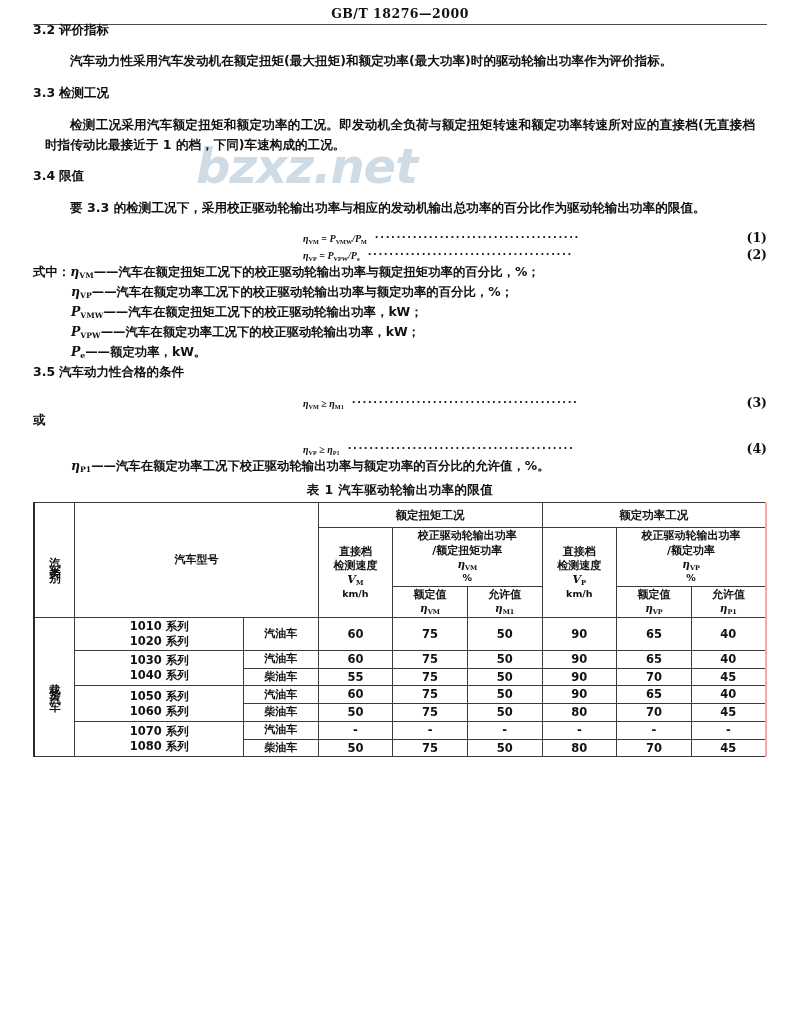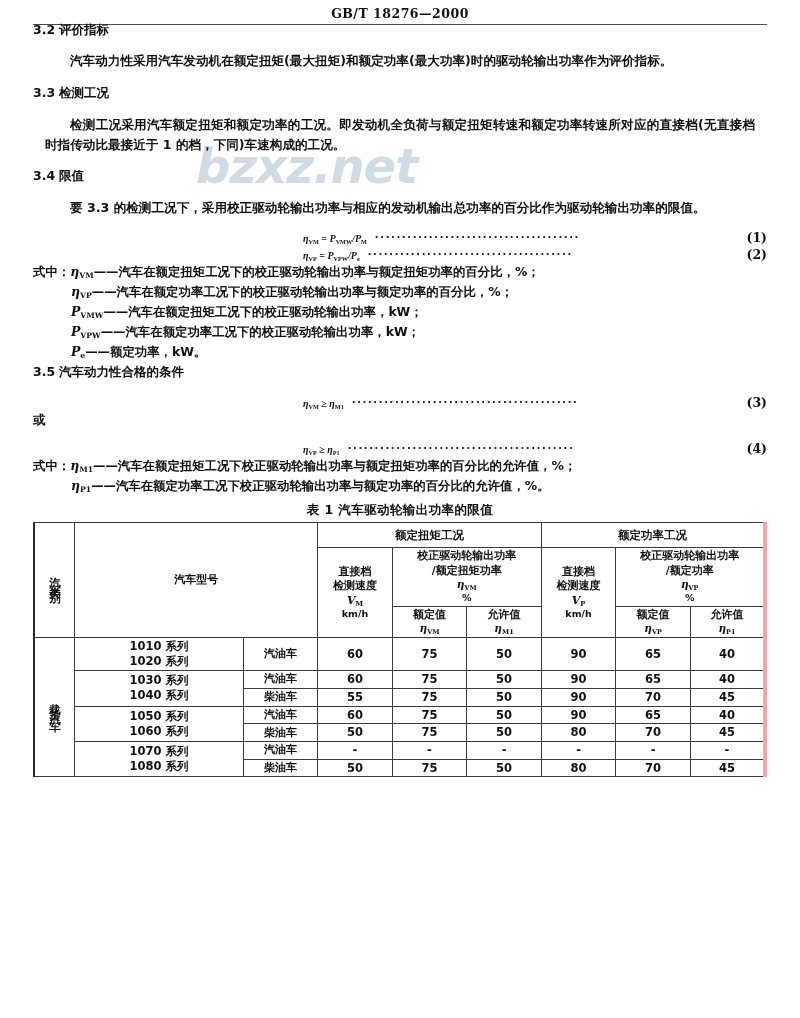--- a/index.html
+++ b/index.html
@@ -122,21 +122,21 @@
   }
   table.limits td,table.limits th{
     border:1px solid #3b3b3b;
     text-align:center;
     vertical-align:middle;
     padding:1px 2px;
     font-weight:bold;
     line-height:1.28;
   }
   table.limits .outer-l{border-left:2px solid #2b2b2b;}
-  table.limits .outer-r{border-right:4px solid #fca5a5;}
+  table.limits .outer-r{border-right:2px solid #fca5a5;}
   .grp-head{font-size:11.5px;height:22px;}
   .vert{
     writing-mode:vertical-rl;
     text-orientation:upright;
     letter-spacing:5px;
     display:inline-block;
     line-height:1.1;
     font-size:11.5px;
   }
   .stack{display:block;line-height:1.3;}
@@ -223,21 +223,20 @@
     <div class="formula-row" style="margin-top:12px;">
       <span class="formula-spacer"></span>
       <span class="formula-body">
         <span class="gk">η</span><sub>VP</sub> ≥ <span class="gk">η</span><sub>P1</sub>
       </span>
       <span class="dots">··········································</span>
       <span class="eqno">(4)</span>
     </div>
 
     <div class="deflist">
-      <div class="defline first"><span>式中：</span><span class="sym">η<sub>M1</sub></span>——<span>汽车在额定扭矩工况下校正驱动轮输出功率与额定扭矩功率的百分比的允许值，%；</span></div>
       <div class="defline rest"><span class="sym">η<sub>P1</sub></span>——<span>汽车在额定功率工况下校正驱动轮输出功率与额定功率的百分比的允许值，%。</span></div>
     </div>
 
     <div class="tbl-caption">表 1  汽车驱动轮输出功率的限值</div>
 
     <table class="limits">
       <colgroup>
         <col class="cat-cell">
           <col class="model-cell">
           <col class="fuel-cell">

